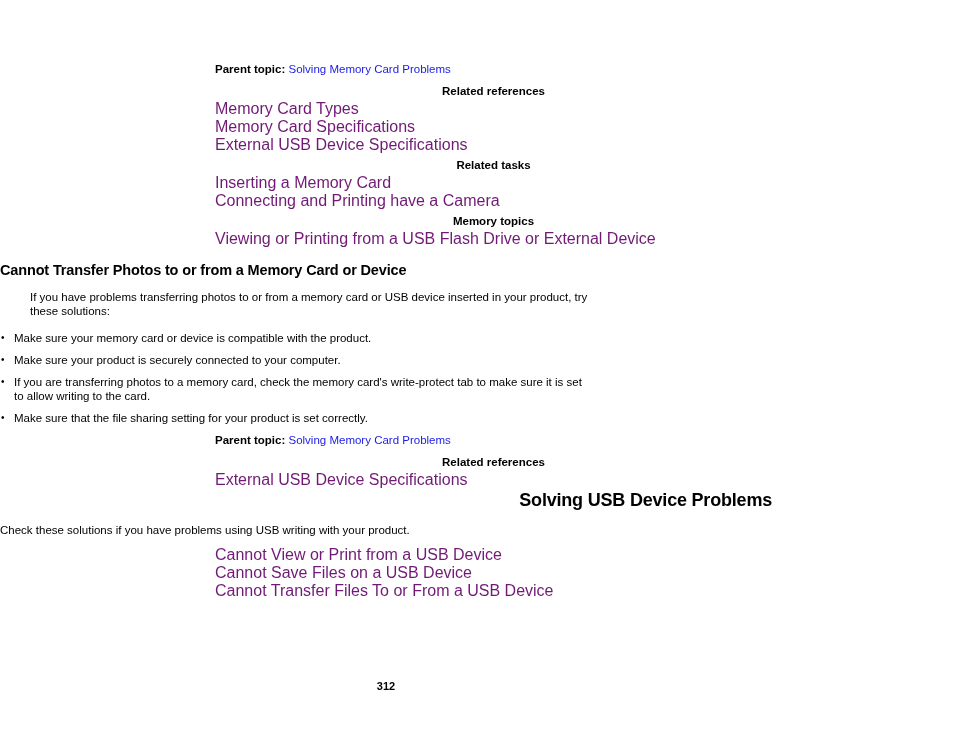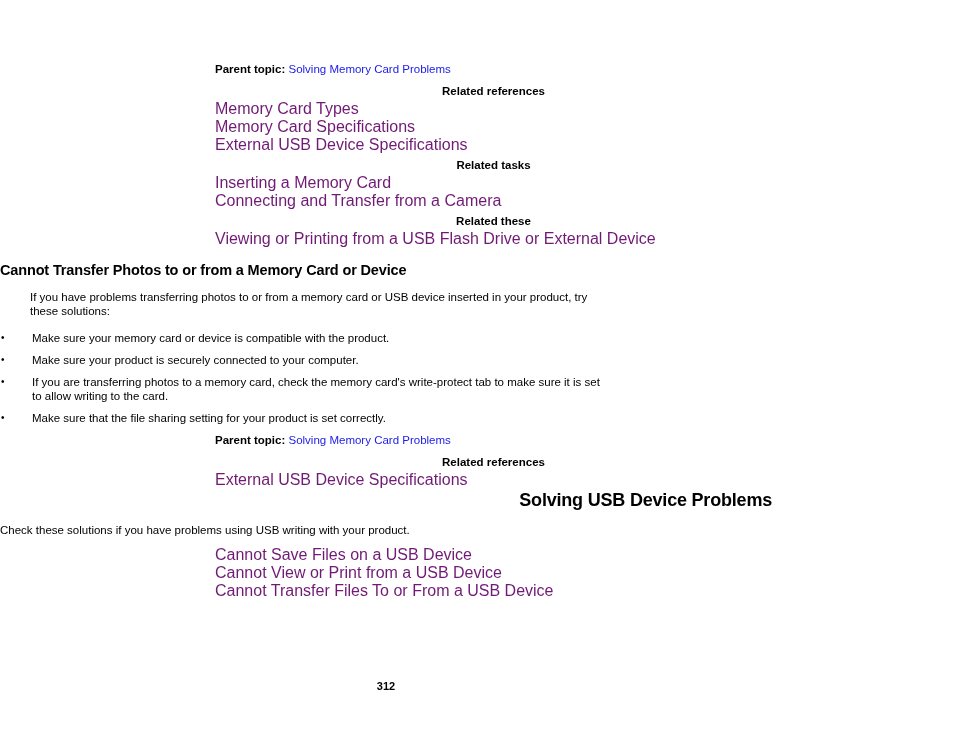--- a/index.html
+++ b/index.html
@@ -103,21 +103,21 @@
   
   ul.bullets {
     list-style: none;
     margin: 0;
     padding: 0;
   }
   ul.bullets > li {
     position: relative;
     font-size: 11.5px;
     line-height: 14px;
-    padding-left: 32px;
+    padding-left: 14px;
     margin-bottom: 8px;
     width: 572px;
     color: #000;
   }
   ul.bullets > li::before {
     content: "\2022";
     position: absolute;
     left: 1px;
     top: -0.5px;
     font-size: 10px;
@@ -154,25 +154,25 @@
     <div class="indent group">
       <div class="rel-head">Related references</div>
       <a class="rel-link" href="#">Memory Card Types</a>
       <a class="rel-link" href="#">Memory Card Specifications</a>
       <a class="rel-link" href="#">External USB Device Specifications</a>
     </div>
 
     <div class="indent group">
       <div class="rel-head">Related tasks</div>
       <a class="rel-link" href="#">Inserting a Memory Card</a>
-      <a class="rel-link" href="#">Connecting and Transfer from a Camera</a>
+      <a class="rel-link" href="#">Connecting and Printing have a Camera</a>
     </div>
 
     <div class="indent group">
-      <div class="rel-head">Related these</div>
+      <div class="rel-head">Memory topics</div>
       <a class="rel-link" href="#">Viewing or Printing from a USB Flash Drive or External Device</a>
     </div>
 
   </div>
 
   <div class="blk" style="top:261px;">
 
     <h2 class="section-h2 heading-col">Cannot Transfer Photos to or from a Memory Card or Device</h2>
 
     <p class="body-text indent" style="margin-top:11px;padding-left:30px;">If you have problems transferring photos to or from a memory card or USB device inserted in your product, try these solutions:</p>
@@ -196,22 +196,22 @@
 
   </div>
 
   <div class="blk" style="top:489px;">
 
     <h1 class="section-h1 heading-col">Solving USB Device Problems</h1>
 
     <p class="body-text indent" style="margin-top:12px;">Check these solutions if you have problems using USB writing with your product.</p>
 
     <div class="indent" style="margin-top:9px;">
+      <a class="rel-link" href="#">Cannot View or Print from a USB Device</a>
       <a class="rel-link" href="#">Cannot Save Files on a USB Device</a>
-      <a class="rel-link" href="#">Cannot View or Print from a USB Device</a>
       <a class="rel-link" href="#">Cannot Transfer Files To or From a USB Device</a>
     </div>
 
 
   </div>
 
   <div class="footer-page-num">312</div>
 
 </div>
 

